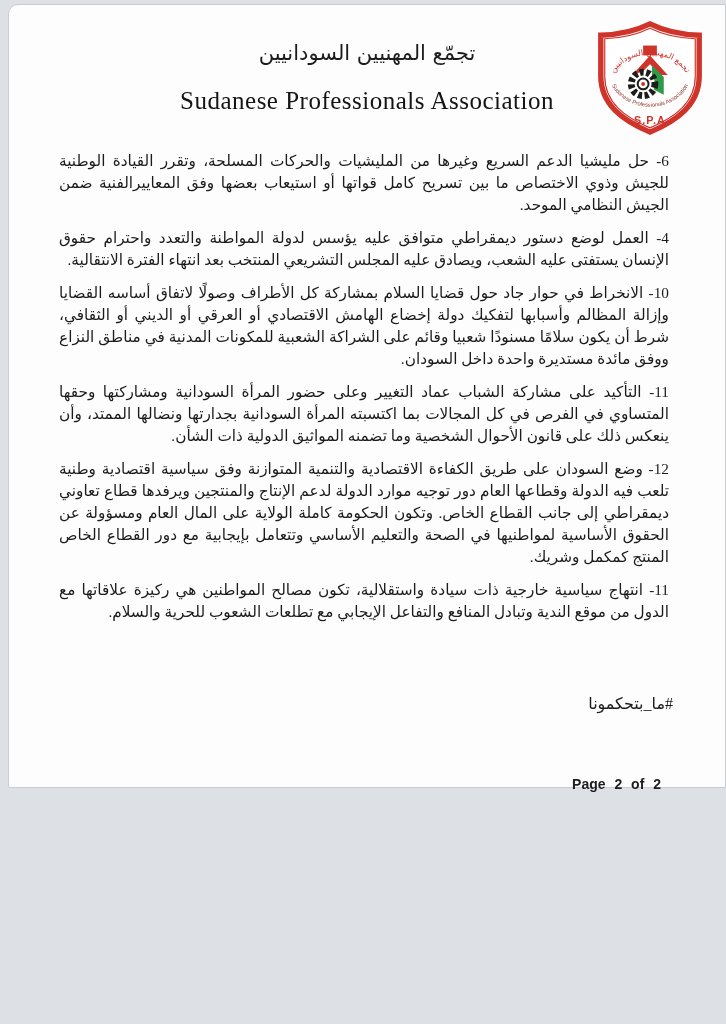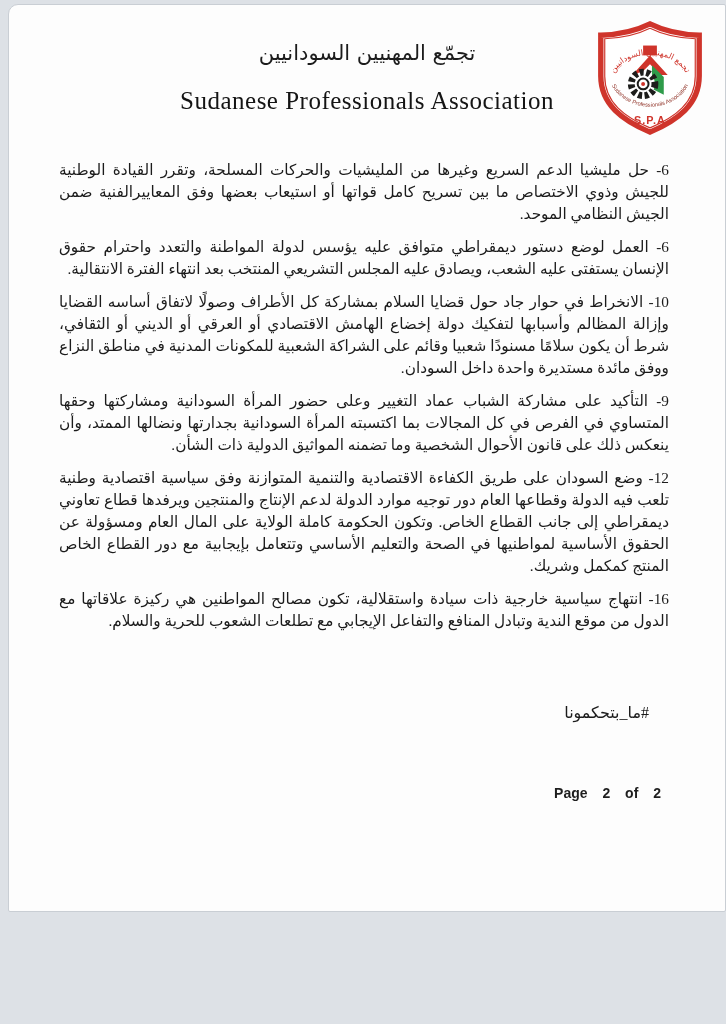--- a/index.html
+++ b/index.html
@@ -3,54 +3,54 @@
 <meta charset="utf-8">
 <style>
   html,body{margin:0;padding:0;}
   body{
     width:726px;height:1024px;overflow:hidden;position:relative;
     background:#dde1e6;
     font-family:"Liberation Serif","DejaVu Sans",serif;
   }
   .stage{position:absolute;inset:0;}
   .sheet{
-    position:absolute;left:8px;top:4px;width:718px;height:908px;
+    position:absolute;left:8px;top:4px;width:718px;height:784px;
     box-sizing:border-box;background:#fdfdfd;
     border:1px solid #c9ced4;border-radius:10px 2px 2px 2px;
   }
   .doc-header{position:relative;padding-top:36px;text-align:center;}
   .title-ar{
     font-size:21px;color:#1c1c1c;direction:rtl;
     font-family:"DejaVu Sans","Liberation Serif",sans-serif;
   }
   .title-en{
     margin-top:22px;font-size:25px;color:#141414;letter-spacing:.5px;
     font-family:"Liberation Serif",serif;
   }
   .logo{position:absolute;top:12px;right:14px;width:122px;height:124px;}
-  .doc-body{margin-top:44px;padding:0 56px 0 50px;}
+  .doc-body{margin-top:35px;padding:0 56px 0 50px;}
   .item{
     direction:rtl;text-align:justify;
     font-size:15.3px;line-height:22px;color:#1b1b1b;
     margin:0 0 11px 0;
     font-family:"Liberation Serif","DejaVu Sans",serif;
   }
   .hashtags{
-    margin-top:68px;padding:0 76px;direction:rtl;text-align:right;
+    margin-top:68px;padding:0 52px;direction:rtl;text-align:right;
     font-size:16px;line-height:25px;color:#1b1b1b;
     font-family:"Liberation Serif","DejaVu Sans",serif;
   }
   .page-footer{
     margin-top:60px;padding-right:64px;text-align:right;
     font-family:"Liberation Sans",sans-serif;
     font-size:14px;color:#1e1e1e;font-weight:700;
   }
   .page-footer .w{font-weight:700;}
   .page-footer .n{font-weight:700;}
-  .page-footer span{margin-left:11px;}
+  .page-footer span{margin-left:5px;}
 </style>
 </head>
 <body>
 
 <div class="stage">
   <div class="sheet">
 
     <header class="doc-header">
       <div class="title-ar">تجمّع المهنيين السودانيين</div>
       <div class="title-en">Sudanese Professionals Association</div>
@@ -79,25 +79,25 @@
         <text font-size="5.8" font-family="Liberation Sans, sans-serif" fill="#93382d">
           <textPath href="#arcBottom" startOffset="50%" text-anchor="middle">Sudanese Professionals Association</textPath>
         </text>
 
         <text x="62" y="108" text-anchor="middle" font-size="11" font-weight="bold" letter-spacing="1" font-family="Liberation Sans, sans-serif" fill="#cf342b">S.P.A</text>
       </svg>
     </header>
 
     <main class="doc-body">
       <p class="item">6- حل مليشيا الدعم السريع وغيرها من المليشيات والحركات المسلحة، وتقرر القيادة الوطنية للجيش وذوي الاختصاص ما بين تسريح كامل قواتها أو استيعاب بعضها وفق المعاييرالفنية ضمن الجيش النظامي الموحد.</p>
-      <p class="item">6- العمل لوضع دستور ديمقراطي متوافق عليه يؤسس لدولة المواطنة والتعدد واحترام حقوق الإنسان يستفتى عليه الشعب، ويصادق عليه المجلس التشريعي المنتخب بعد انتهاء الفترة الانتقالية.</p>
+      <p class="item">4- العمل لوضع دستور ديمقراطي متوافق عليه يؤسس لدولة المواطنة والتعدد واحترام حقوق الإنسان يستفتى عليه الشعب، ويصادق عليه المجلس التشريعي المنتخب بعد انتهاء الفترة الانتقالية.</p>
       <p class="item">10- الانخراط في حوار جاد حول قضايا السلام بمشاركة كل الأطراف وصولًا لاتفاق أساسه القضايا وإزالة المظالم وأسبابها لتفكيك دولة إخضاع الهامش الاقتصادي أو العرقي أو الديني أو الثقافي، شرط أن يكون سلامًا مسنودًا شعبيا وقائم على الشراكة الشعبية للمكونات المدنية في مناطق النزاع ووفق مائدة مستديرة واحدة داخل السودان.</p>
-      <p class="item">9- التأكيد على مشاركة الشباب عماد التغيير وعلى حضور المرأة السودانية ومشاركتها وحقها المتساوي في الفرص في كل المجالات بما اكتسبته المرأة السودانية بجدارتها ونضالها الممتد، وأن ينعكس ذلك على قانون الأحوال الشخصية وما تضمنه المواثيق الدولية ذات الشأن.</p>
+      <p class="item">11- التأكيد على مشاركة الشباب عماد التغيير وعلى حضور المرأة السودانية ومشاركتها وحقها المتساوي في الفرص في كل المجالات بما اكتسبته المرأة السودانية بجدارتها ونضالها الممتد، وأن ينعكس ذلك على قانون الأحوال الشخصية وما تضمنه المواثيق الدولية ذات الشأن.</p>
       <p class="item">12- وضع السودان على طريق الكفاءة الاقتصادية والتنمية المتوازنة وفق سياسية اقتصادية وطنية تلعب فيه الدولة وقطاعها العام دور توجيه موارد الدولة لدعم الإنتاج والمنتجين ويرفدها قطاع تعاوني ديمقراطي إلى جانب القطاع الخاص. وتكون الحكومة كاملة الولاية على المال العام ومسؤولة عن الحقوق الأساسية لمواطنيها في الصحة والتعليم الأساسي وتتعامل بإيجابية مع دور القطاع الخاص المنتج كمكمل وشريك.</p>
-      <p class="item">16- انتهاج سياسية خارجية ذات سيادة واستقلالية، تكون مصالح المواطنين هي ركيزة علاقاتها مع الدول من موقع الندية وتبادل المنافع والتفاعل الإيجابي مع تطلعات الشعوب للحرية والسلام.</p>
+      <p class="item">11- انتهاج سياسية خارجية ذات سيادة واستقلالية، تكون مصالح المواطنين هي ركيزة علاقاتها مع الدول من موقع الندية وتبادل المنافع والتفاعل الإيجابي مع تطلعات الشعوب للحرية والسلام.</p>
     </main>
 
     <div class="hashtags">
       <div>#ما_بتحكمونا</div>
     </div>
 
     <div class="page-footer">
       <span class="w">Page</span>
       <span class="n">2</span>
       <span class="w">of</span>

